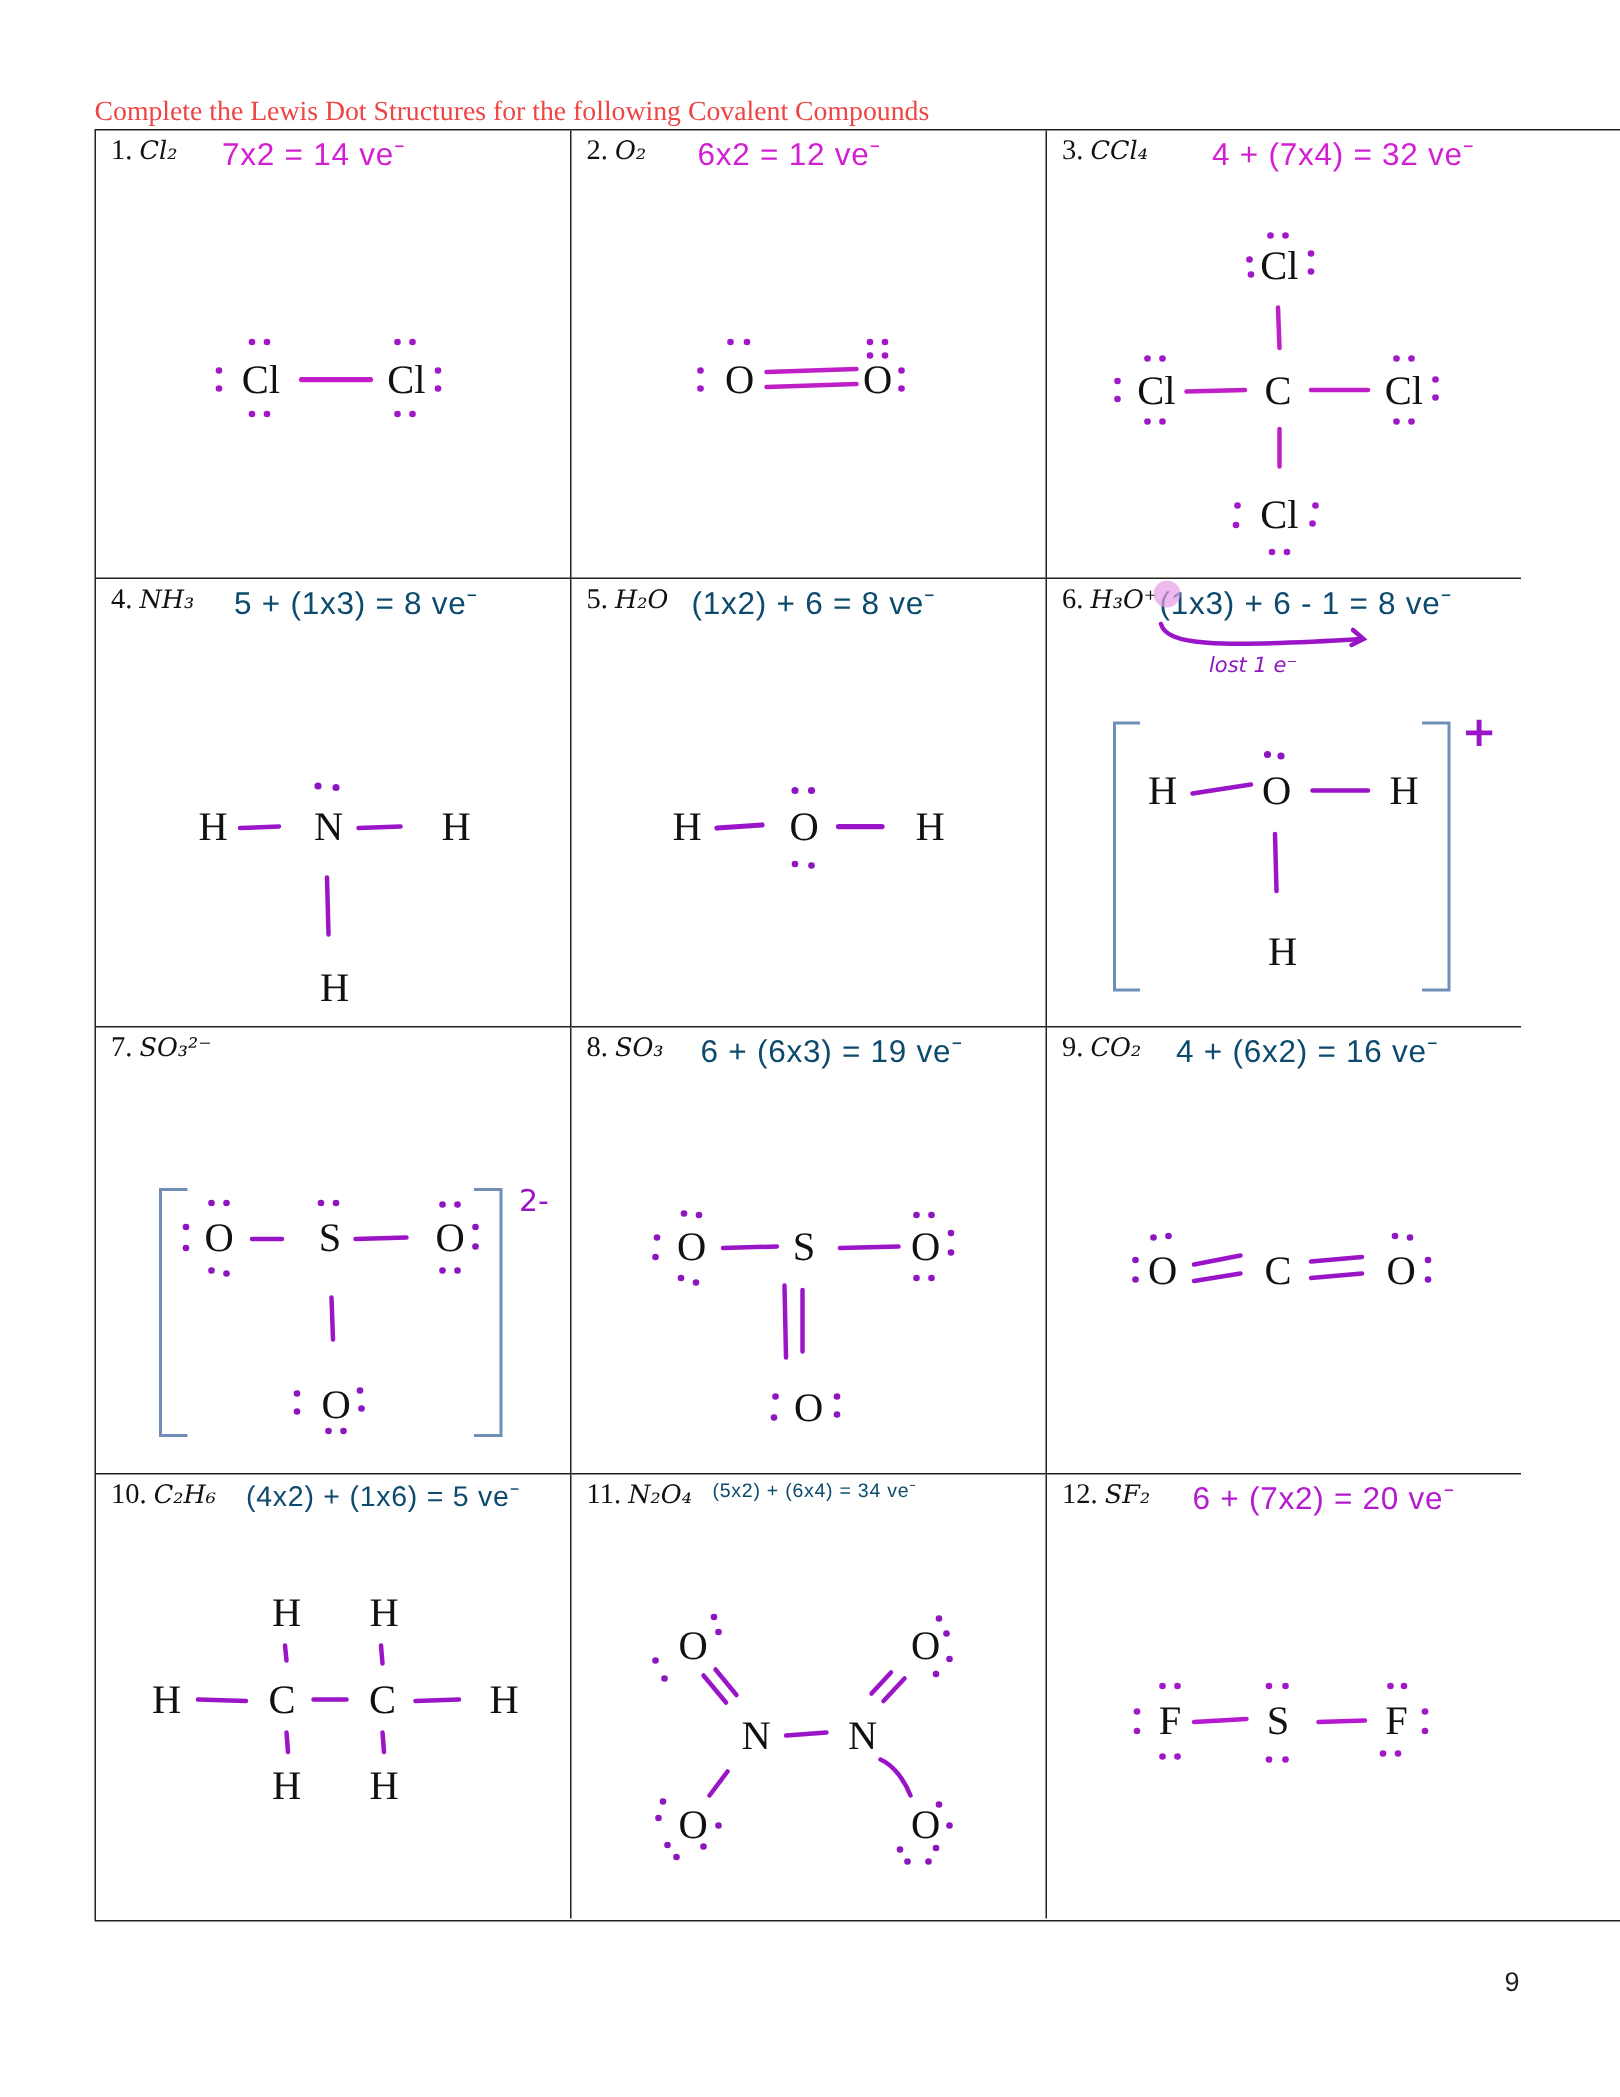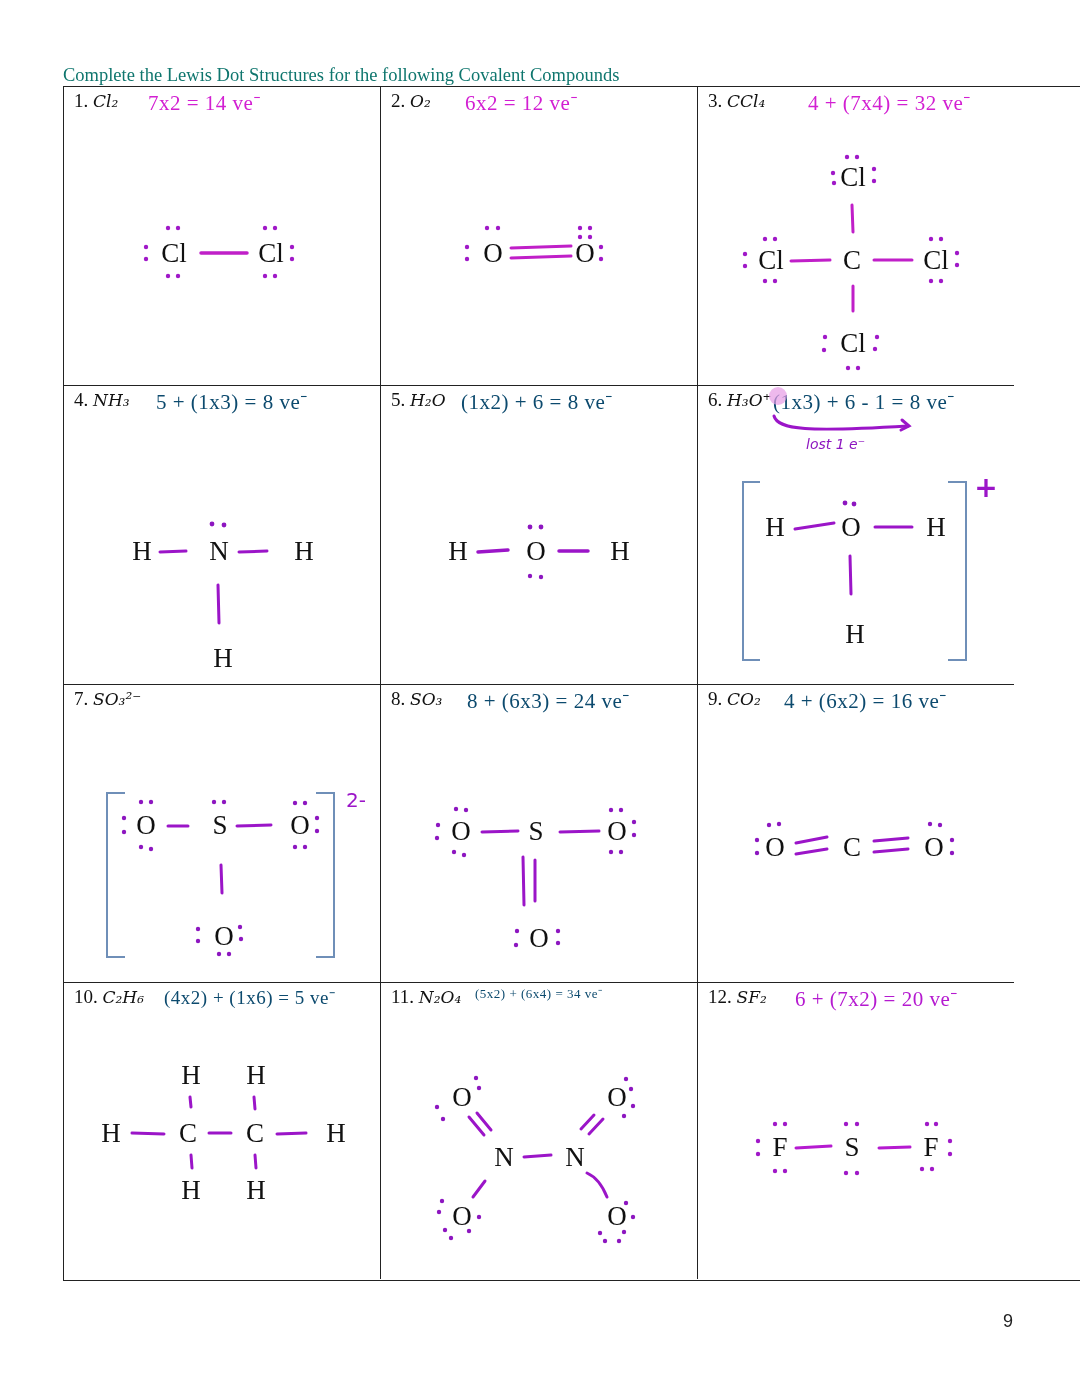--- a/index.html
+++ b/index.html
@@ -1,24 +1,24 @@
 <!DOCTYPE html>
 <html><head>
 <meta charset="utf-8">
 <style>
   html, body { margin: 0; padding: 0; background: #ffffff; }
   body { width: 1080px; height: 1398px; position: relative; overflow: hidden; font-family: "Liberation Serif", serif; color: #111; }
-  .title { position: absolute; left: 63px; top: 64px; font-size: 18.5px; line-height: 22px; color: #0f766e; }
+  .title { position: absolute; left: 63px; top: 64px; font-size: 18.5px; line-height: 22px; color: #ef4444; }
   .grid { position: absolute; left: 63px; top: 86px; width: 1031px; height: 1195px; border: 1.5px solid #222; box-sizing: border-box; display: grid; grid-template-columns: 317px 317px 316px; grid-template-rows: 299px 299px 298px 296px; }
   .cell { position: relative; border-right: 1.5px solid #222; border-bottom: 1.5px solid #222; box-sizing: border-box; overflow: visible; }
   .cell.c3 { border-right: none; }
   .cell.r4 { border-bottom: none; }
   .label { position: absolute; left: 10px; top: 3px; font-size: 19px; white-space: nowrap; }
   .label .formula { font-style: italic; font-family: "DejaVu Serif", serif; font-size: 17px; }
-  .ve { position: absolute; top: 1px; font-family: Liberation Serif, serif; font-size: 21px; color: #d21fd2; white-space: nowrap; letter-spacing: 0.5px; }
+  .ve { position: absolute; top: 1px; font-family: Liberation Sans, sans-serif; font-size: 21px; color: #d21fd2; white-space: nowrap; letter-spacing: 0.5px; }
   .ve.purple { color: #0c4a6e; }
   .note { position: absolute; font-family: "DejaVu Sans", sans-serif; font-size: 14px; color: #8d16c0; font-style: italic; }
   svg.draw { position: absolute; left: 0; top: 0; overflow: visible; }
   svg text.atom { font-family: "Liberation Serif", serif; font-size: 27px; fill: #111; text-anchor: middle; dominant-baseline: central; }
   .pagenum { position: absolute; left: 1003px; top: 1311px; font-family: "Liberation Sans", sans-serif; font-size: 18px; color: #222; }
 </style>
 </head>
 <body>
 
 <div class="title">Complete the Lewis Dot Structures for the following Covalent Compounds</div>
@@ -218,21 +218,21 @@
           <circle cx="177" cy="254" r="2.2"></circle>
         <circle cx="155" cy="269" r="2.2"></circle>
           <circle cx="165" cy="269" r="2.2"></circle>
       </g>
       <text x="292" y="122" font-family="DejaVu Sans, sans-serif" font-size="20" fill="#9b15c8" text-anchor="middle">2-</text>
     </svg>
   </div>
 
   <div class="cell">
     <div class="label"><span>8.</span> <span class="formula">SO₃</span></div>
-    <div class="ve purple" style="left:86px">8 + (6x3) = 24 ve⁻</div>
+    <div class="ve purple" style="left:86px">6 + (6x3) = 19 ve⁻</div>
     <svg class="draw" width="317" height="298">
       <text class="atom" x="80" y="146">O</text>
       <text class="atom" x="155" y="146">S</text>
       <text class="atom" x="236" y="146">O</text>
       <text class="atom" x="158" y="253">O</text>
       <g stroke="#9b15c8" stroke-width="3" stroke-linecap="round">
         <line x1="101" y1="147" x2="137" y2="146"></line>
         <line x1="179" y1="147" x2="218" y2="146"></line>
         <line x1="142" y1="172" x2="143" y2="220"></line>
         <line x1="154" y1="175" x2="154" y2="216"></line>

